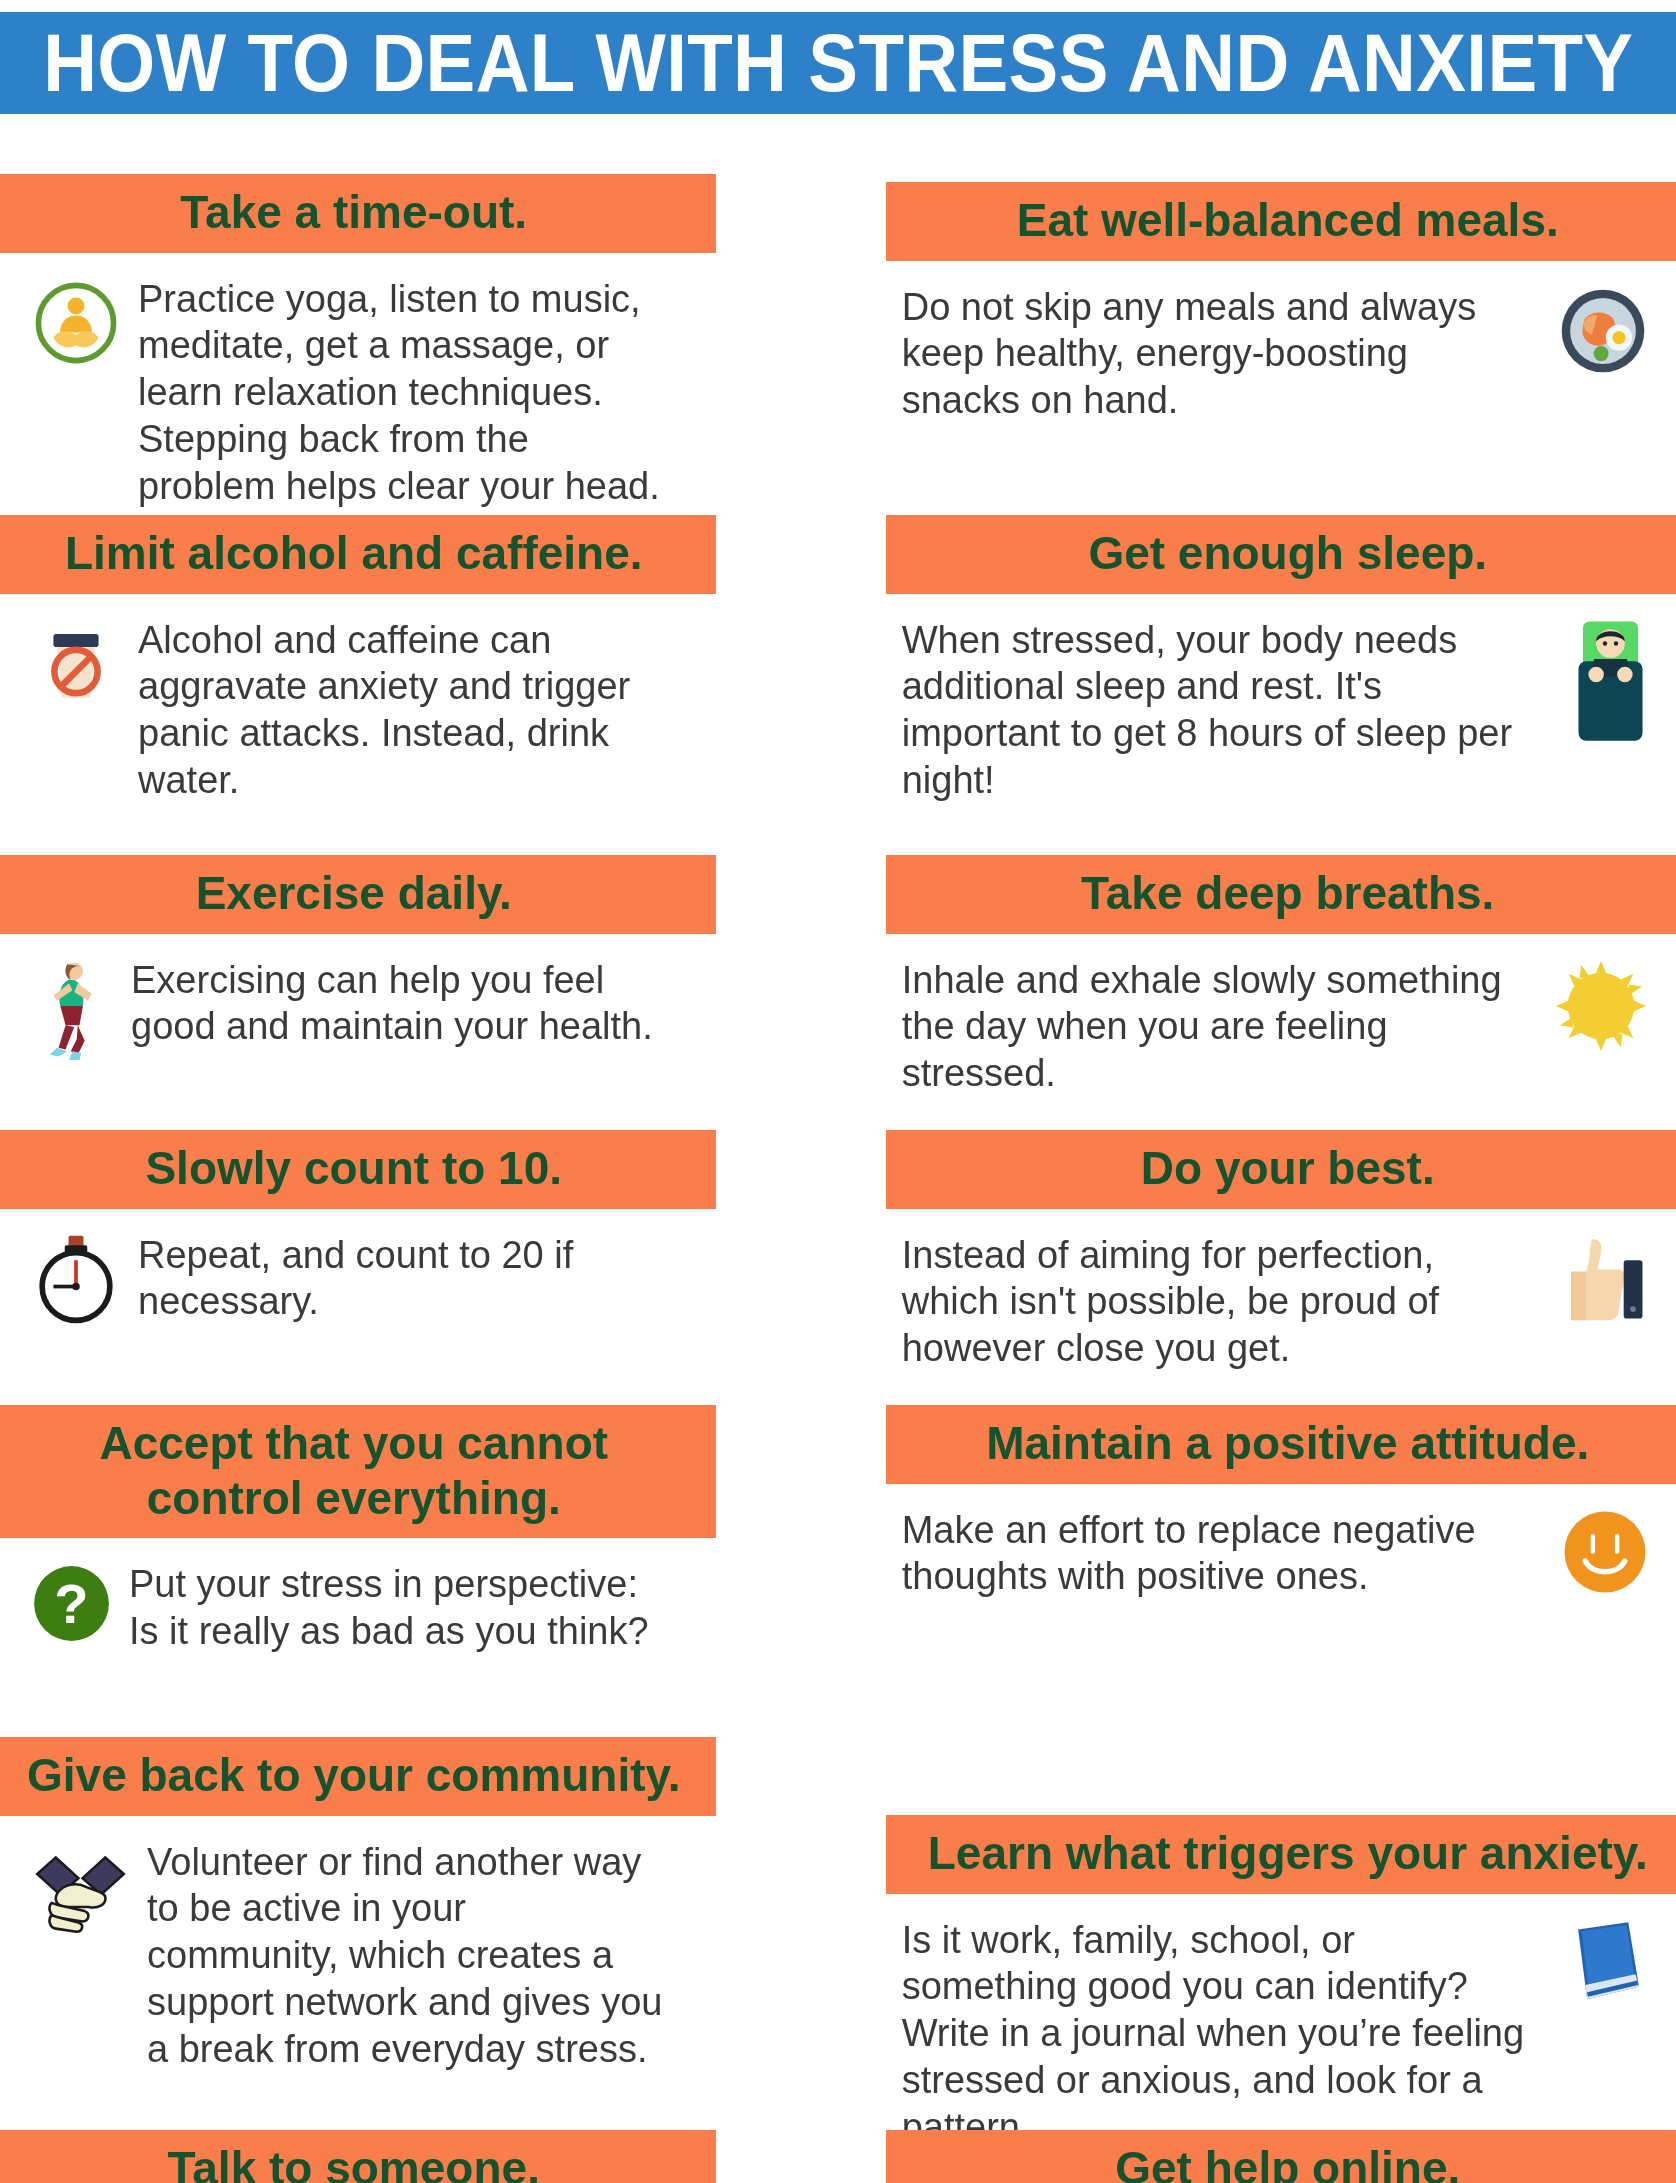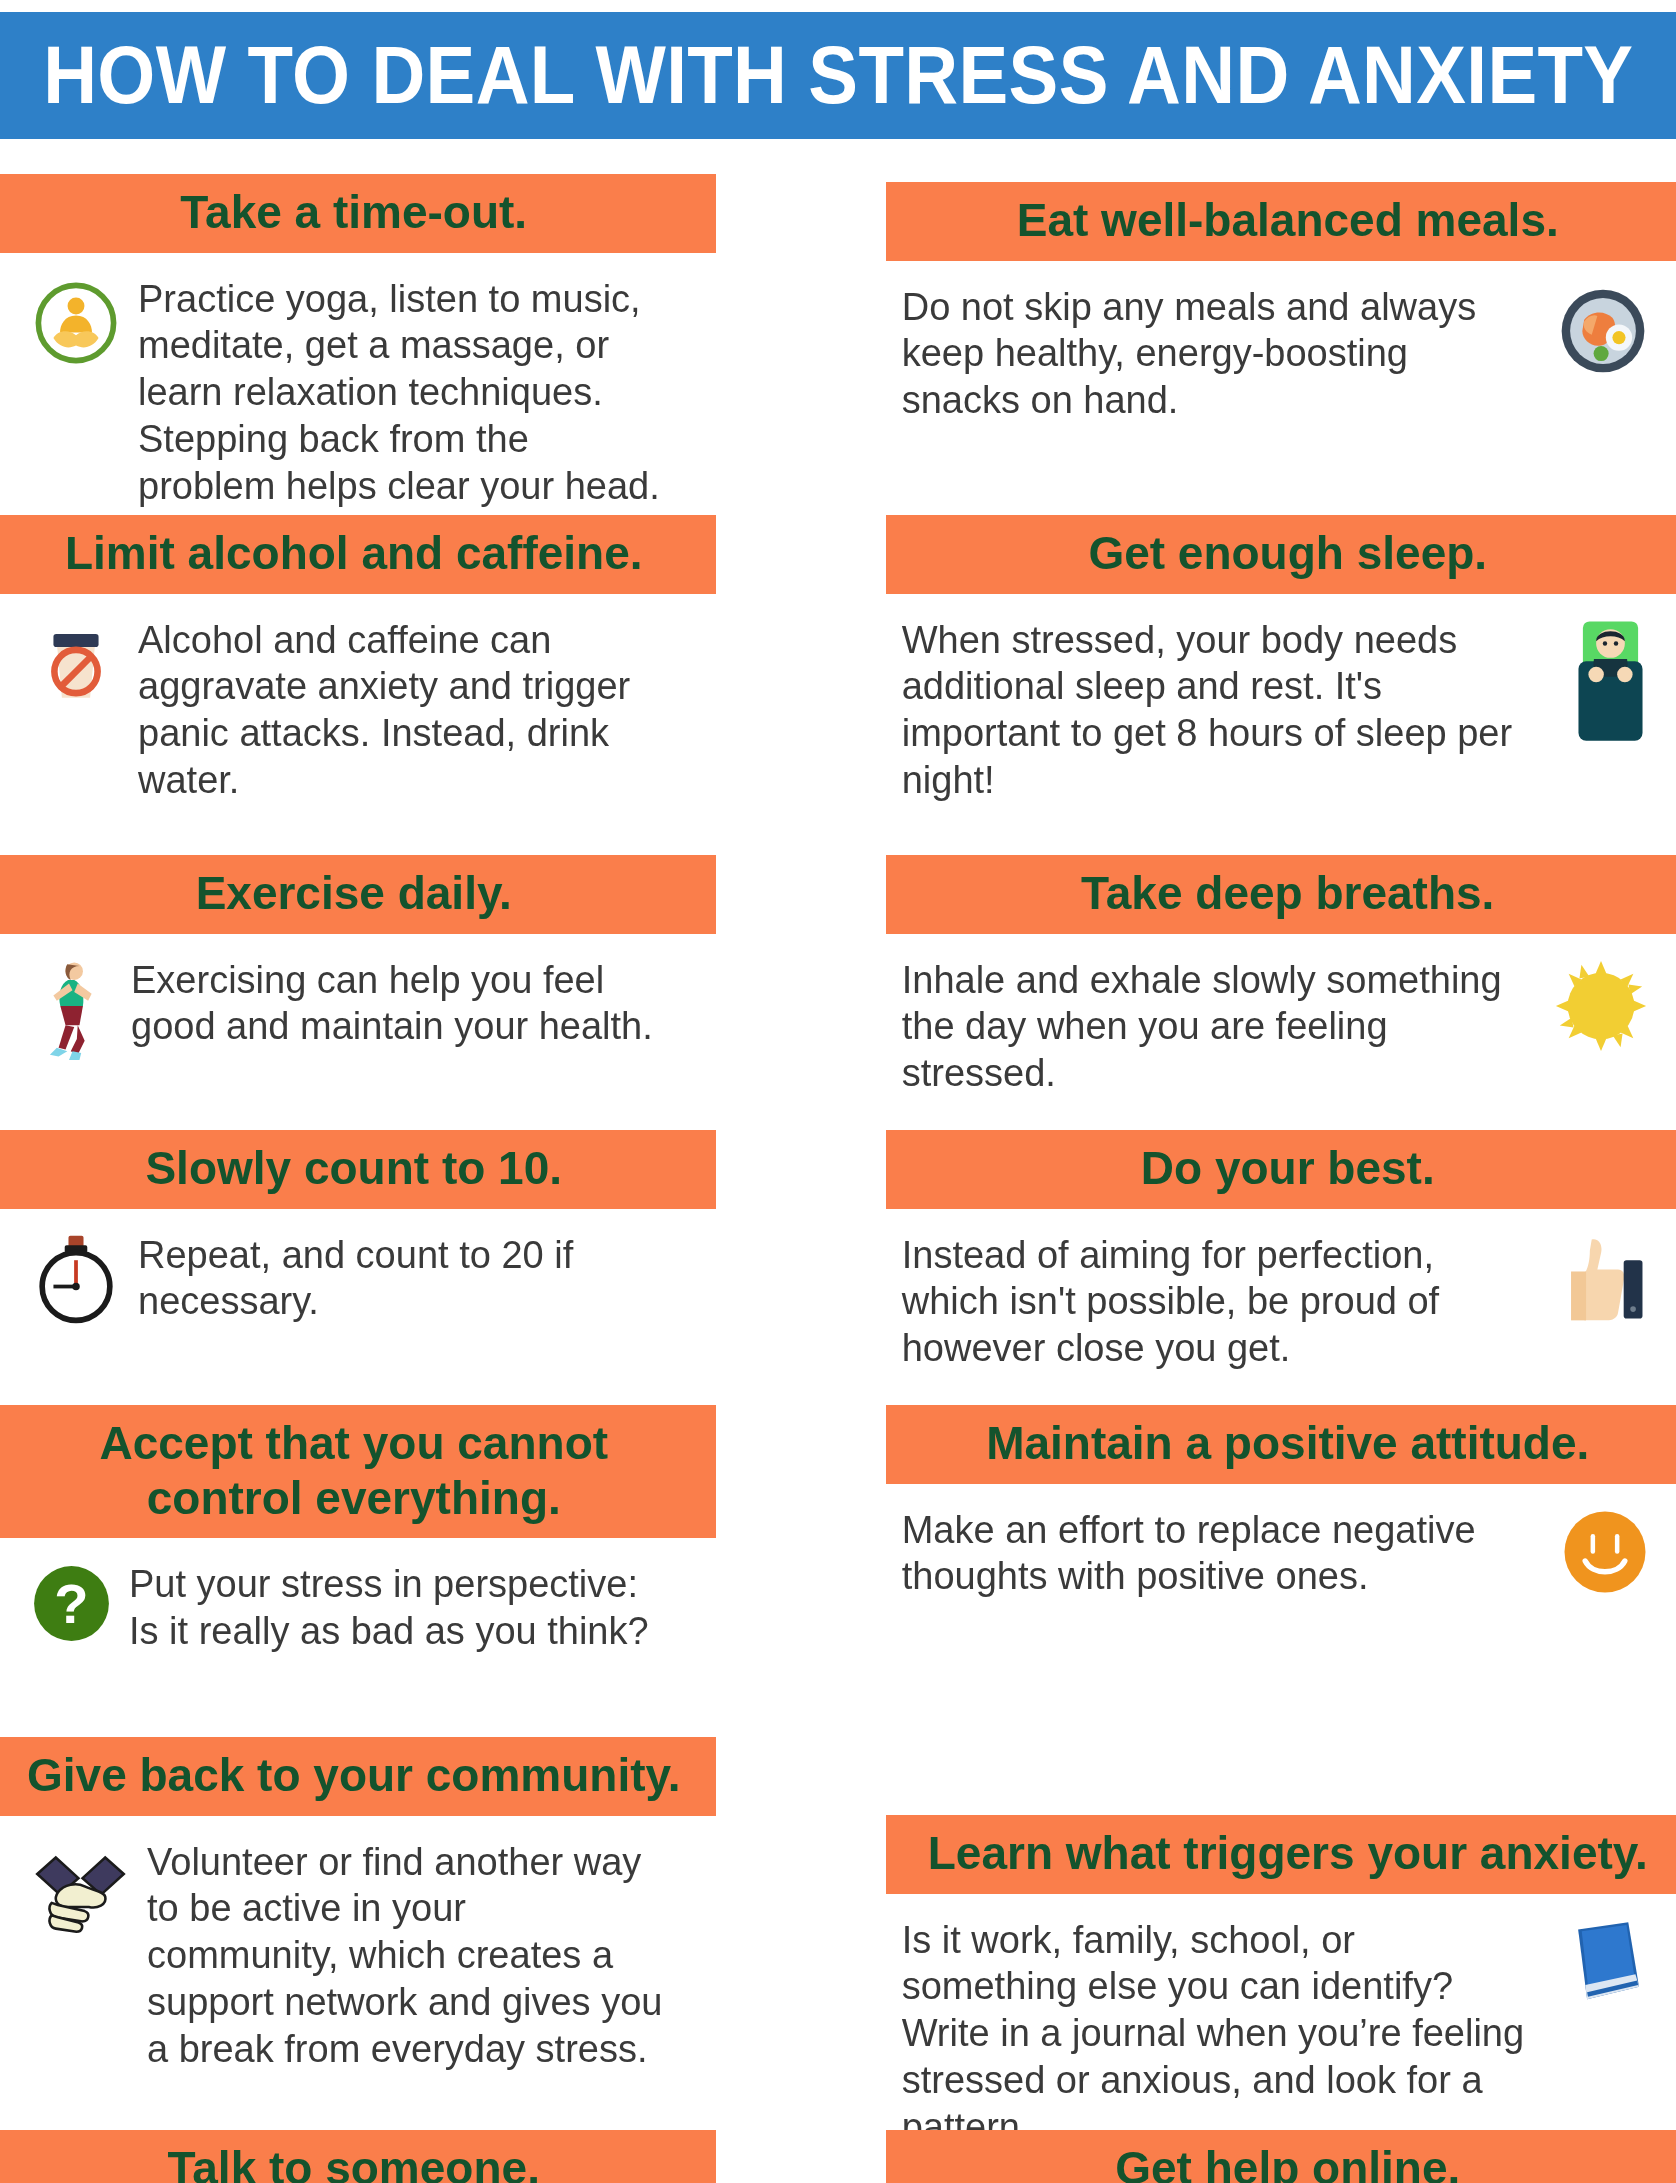--- a/index.html
+++ b/index.html
@@ -12,21 +12,21 @@
     width: 1677px;
     min-height: 2806px;
     position: relative;
     overflow: hidden;
   }
 
   
   .header-band {
     position: absolute;
     left: 0; top: 12.2px;
-    width: 1677px; height: 127px;
+    width: 1677px; height: 102px;
     background: #2E80C8;
     display: flex; align-items: center; justify-content: center;
   }
   .header-title {
     color: #ffffff;
     font-size: 81px;
     font-weight: bold;
     letter-spacing: 0.4px;
     text-align: center;
     line-height: 1;
@@ -300,21 +300,21 @@
             <rect x="61" y="30" width="5" height="22" rx="2.5" fill="#ffffff"></rect>
             <path d="M28 60 C36 76 64 76 72 60" fill="none" stroke="#ffffff" stroke-width="6" stroke-linecap="round"></path>
           </svg>
         </div>
       </div>
     </div>
 
     <div class="tip" style="top:1676px">
       <div class="tip-bar">Learn what triggers your anxiety.</div>
       <div class="tip-body">
-        <div class="tip-text">Is it work, family, school, or something else you can identify? Write in a journal when you’re feeling stressed or anxious, and look for a pattern.</div>
+        <div class="tip-text">Is it work, family, school, or something good you can identify? Write in a journal when you’re feeling stressed or anxious, and look for a pattern.</div>
         <div class="icon-box">
           <svg width="90" height="94" viewBox="0 0 100 105">
             <path d="M20 14 L76 6 L88 78 L30 92 Z" fill="#2163B0"></path>
             <path d="M24 16 L74 9 L84 74 L32 86 Z" fill="#2E78CE"></path>
             <path d="M28 76 L84 64 L88 78 L30 92 Z" fill="#DCE6F2"></path>
             <path d="M30 84 L86 71 L87 76 L31 89 Z" fill="#2163B0"></path>
           </svg>
         </div>
       </div>
     </div>

